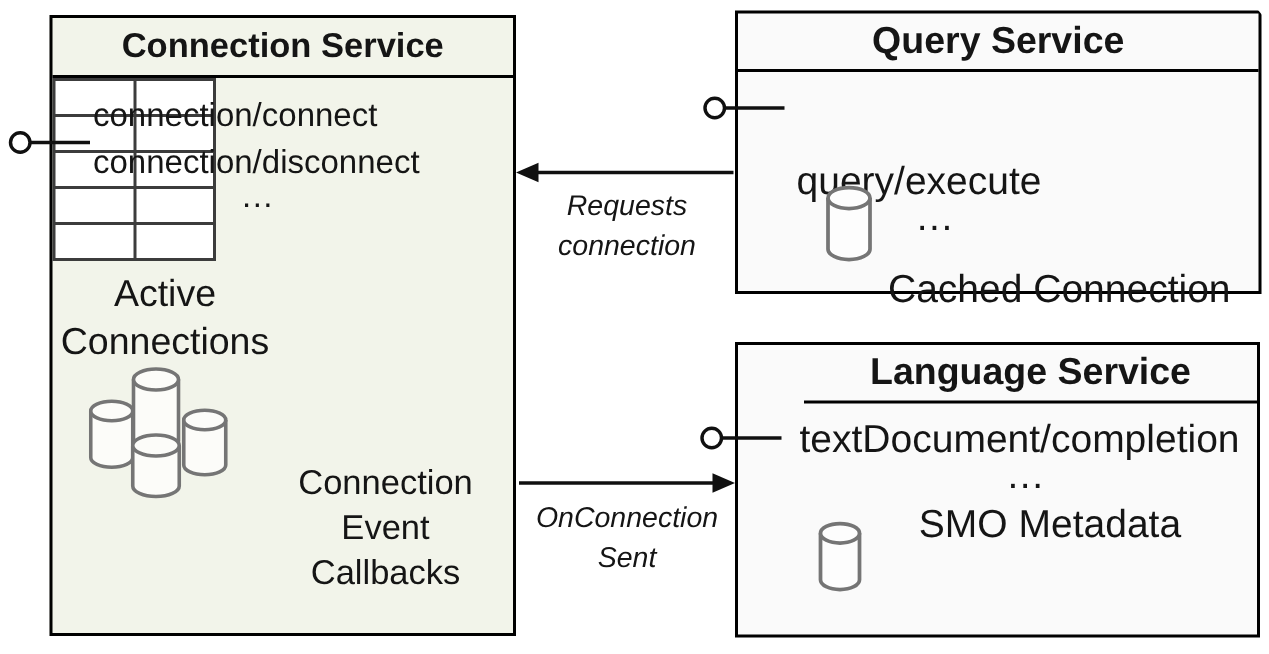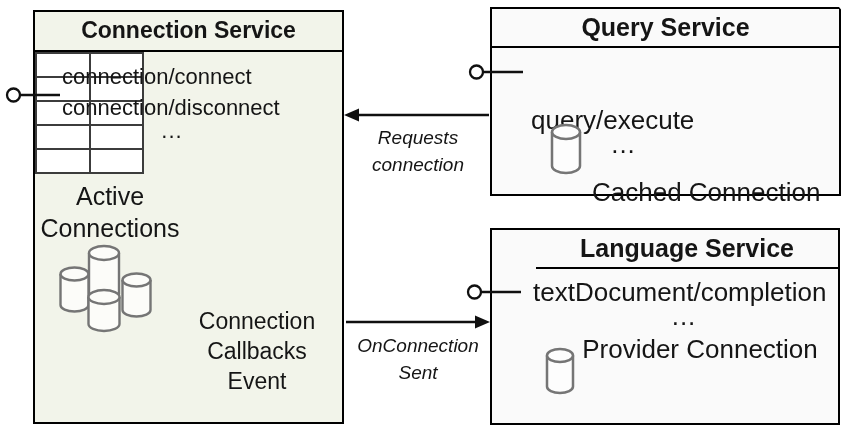--- a/index.html
+++ b/index.html
@@ -92,22 +92,22 @@
       <div class="cell"></div>
       <div class="cell"></div>
       <div class="cell"></div>
       <div class="cell"></div>
       <div class="cell"></div>
       <div class="cell"></div>
     </div>
 
     <div id="callbacks-label" class="abs caption-center">
       <div>Connection</div>
+      <div>Event</div>
       <div>Callbacks</div>
-      <div>Event</div>
     </div>
   </div>
 
   <div id="query-box" class="svc-box white">
     <div class="svc-header">Query Service</div>
 
     <div class="abs methods-lg" style="left:39px; top:48px; width:185px;margin-top:48px;">
       <div>query/execute</div>
       <div class="more">...</div>
     </div>
@@ -127,21 +127,21 @@
       <div>textDocument/completion</div>
       <div class="more">...</div>
     </div>
 
     <svg class="icon-cyl" style="left:53px; top:117px;" width="30" height="48" viewBox="0 0 30 48" fill="#fdfdfd" stroke="#757575" stroke-width="2.5">
       <path d="M2,8.5 v31 a13,6.5 0 0 0 26,0 V8.5"></path>
         <ellipse cx="15" cy="8.5" rx="13" ry="6.5"></ellipse>
     </svg>
 
     <div class="abs caption-center" style="left:83px; top:104px; width:250px; font-size:26px; line-height:31px; white-space:nowrap;">
-      <div>Provider Connection</div>
+      <div>SMO Metadata</div>
     </div>
   </div>
 
   <div id="annotation-requests" class="annotation">
     <div>Requests</div>
     <div>connection</div>
   </div>
 
   <div id="annotation-onconnection" class="annotation">
     <div>OnConnection</div>

